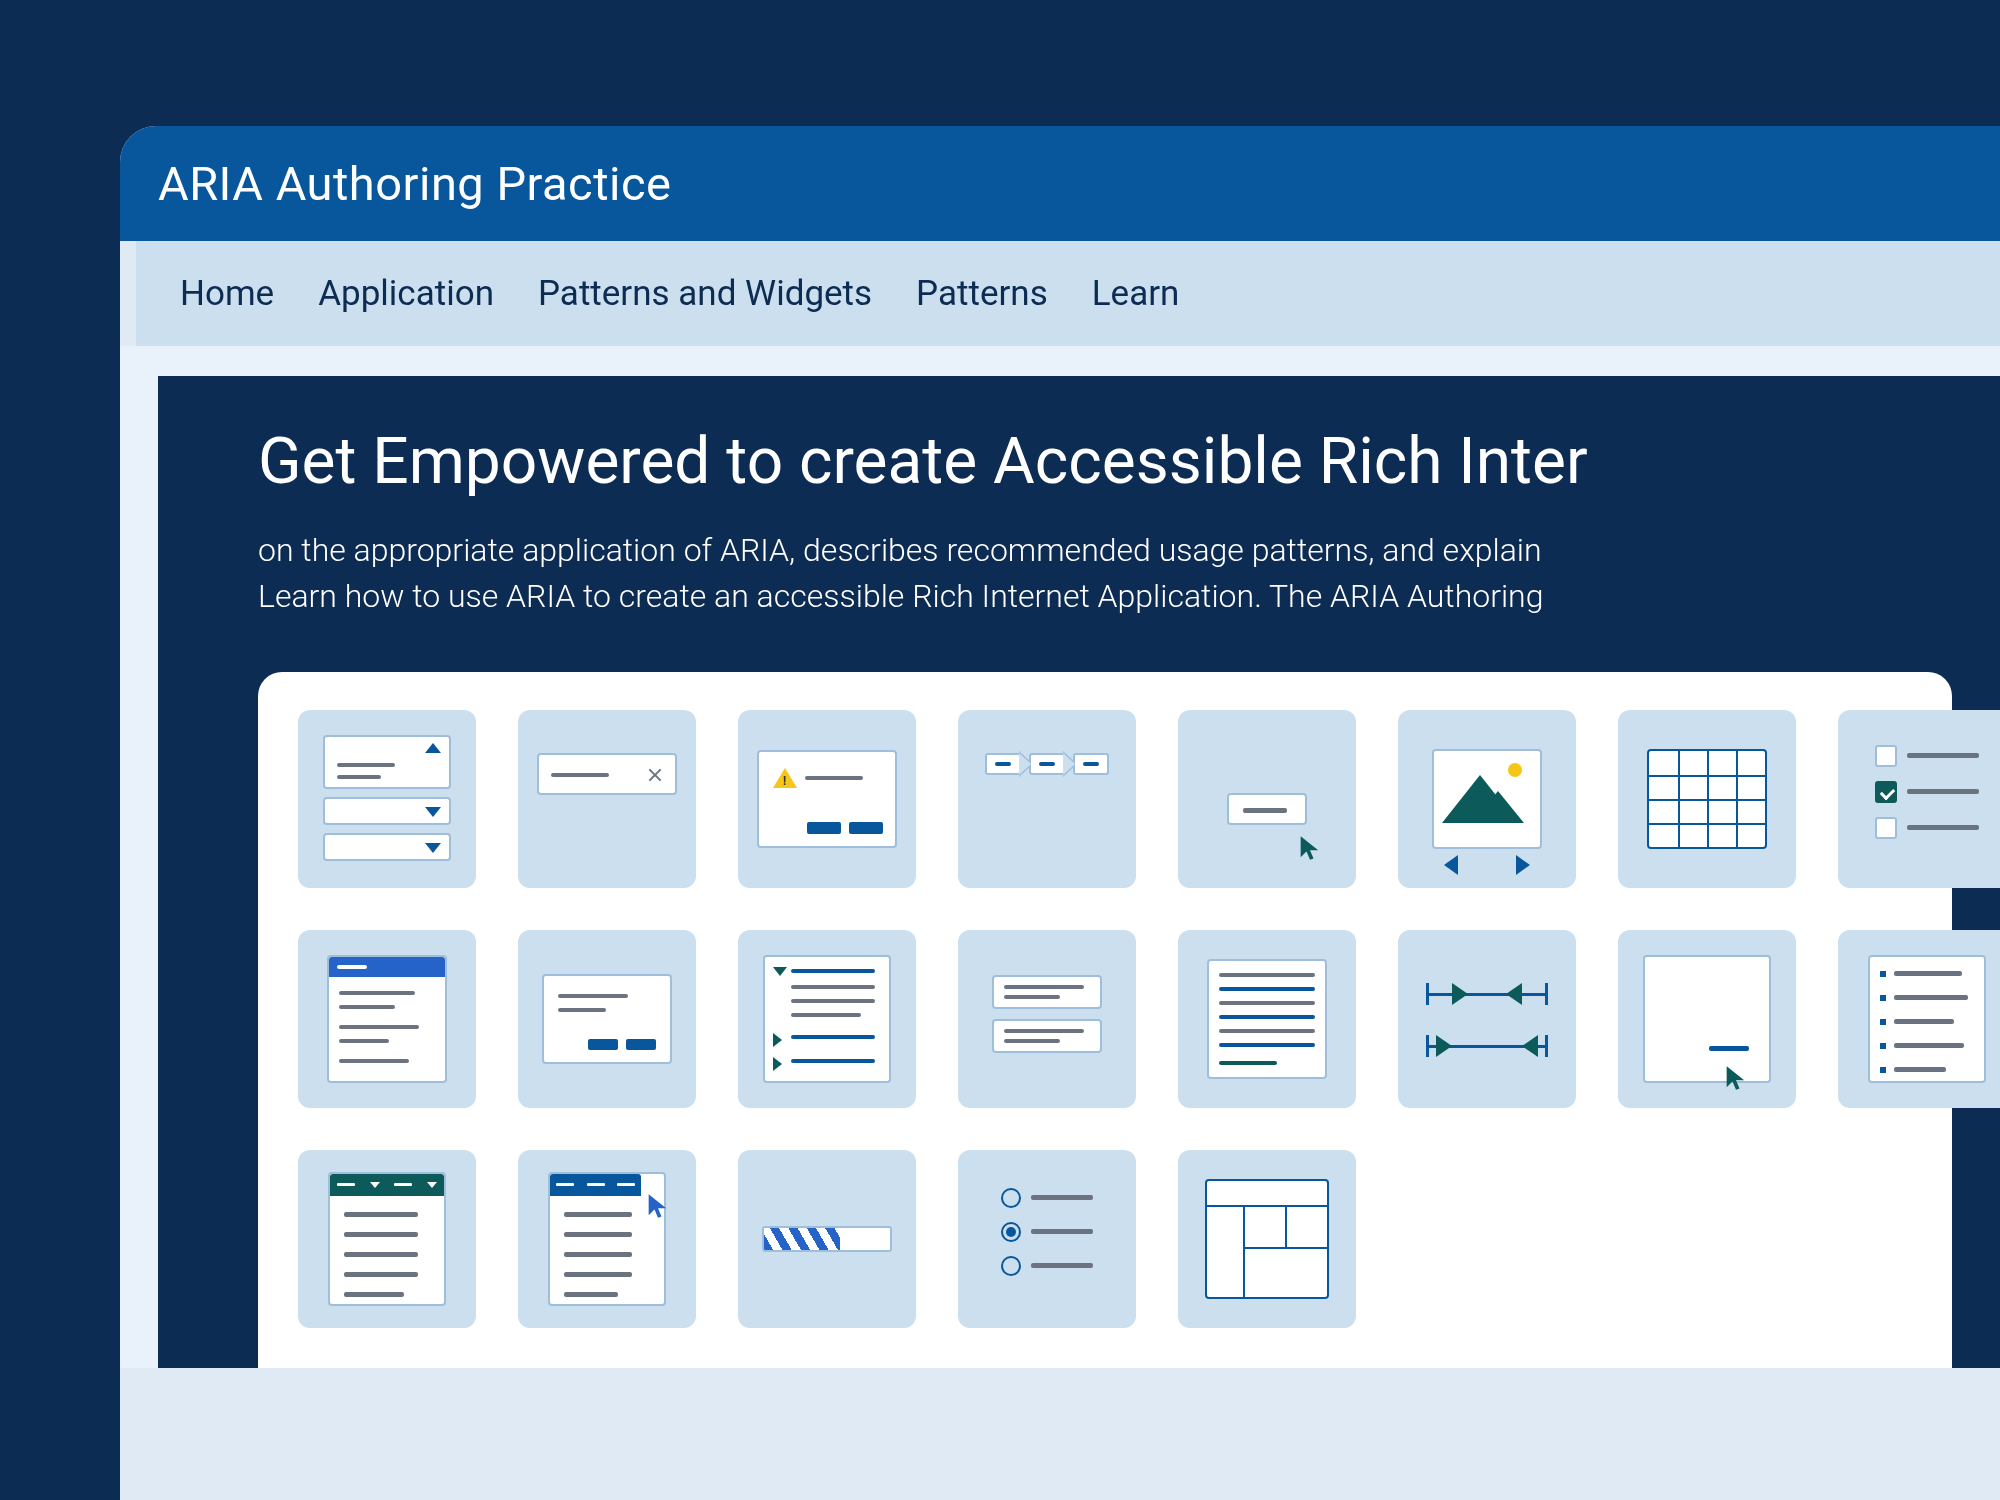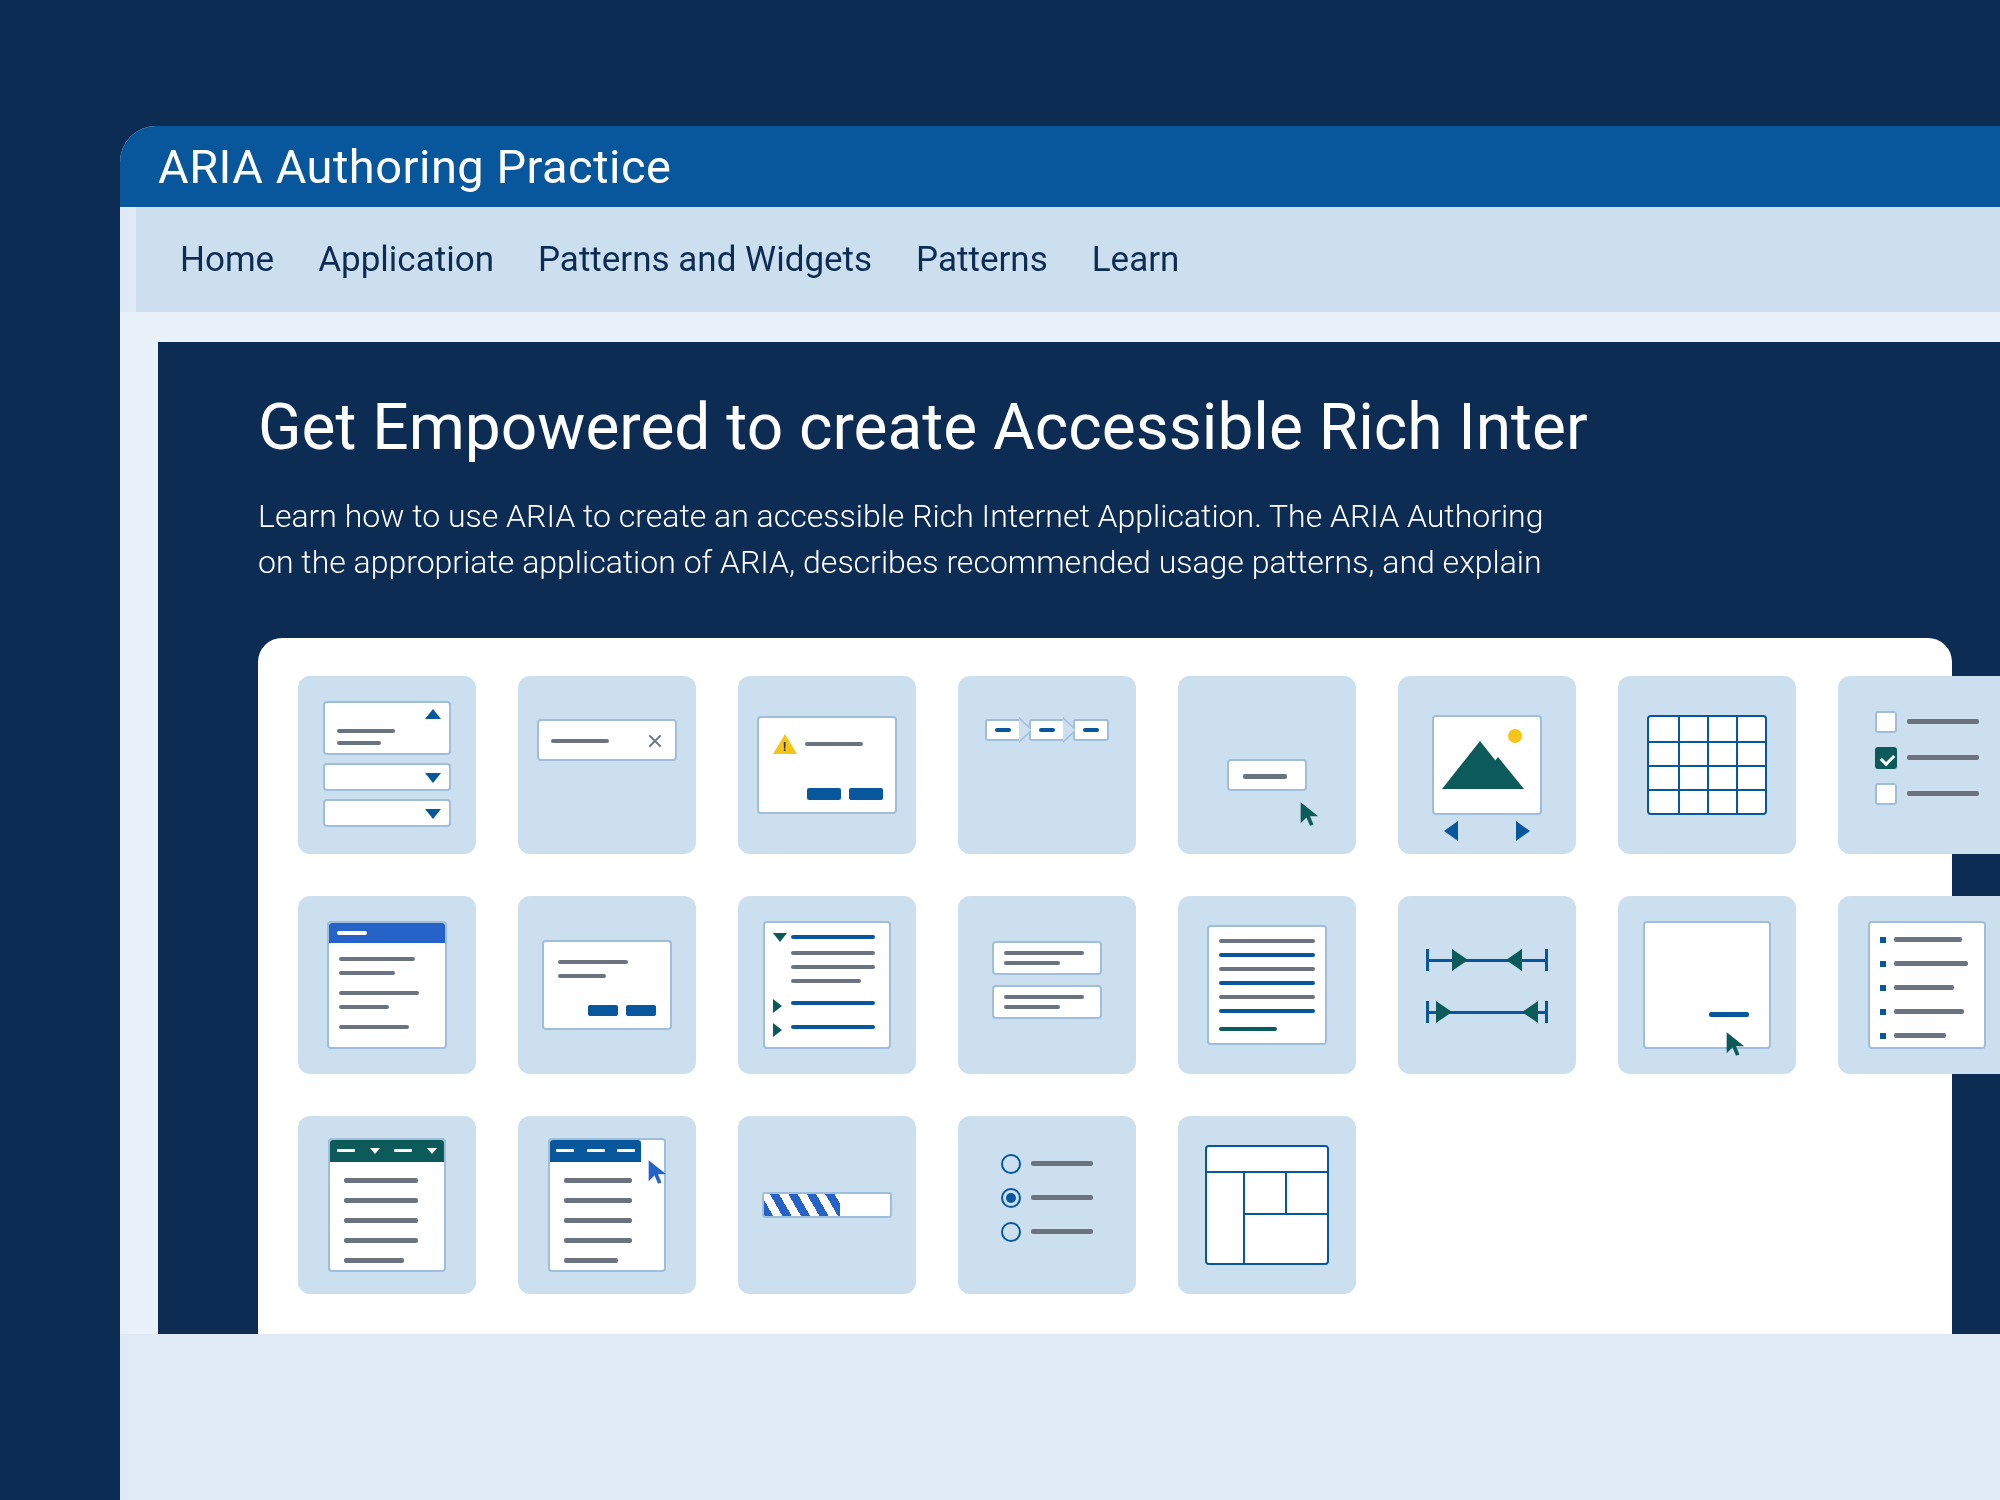--- a/index.html
+++ b/index.html
@@ -16,21 +16,21 @@
   top: 126px;
   left: 120px;
   right: 0;
   bottom: 0;
   background: #dfeaf5;
   border-top-left-radius: 36px;
   overflow: hidden;
 }
 .header {
   background: #08579d;
-  height: 81px;
+  height: 115px;
   display: flex;
   align-items: center;
   padding-left: 38px;
 }
 .header-title {
   color: #fff;
   font-size: 47px;
   font-weight: 400;
   letter-spacing: 0.5px;
 }
@@ -246,22 +246,22 @@
   <div class="nav">
     <div class="nav-item">Home</div>
     <div class="nav-item">Application</div>
     <div class="nav-item">Patterns and Widgets</div>
     <div class="nav-item">Patterns</div>
     <div class="nav-item">Learn</div>
   </div>
   <div class="content">
     <div class="hero">
       <div class="hero-title">Get Empowered to create Accessible Rich Inter</div>
+      <div class="hero-text">on the appropriate application of ARIA, describes  recommended usage patterns, and explain</div>
       <div class="hero-text">Learn how to use ARIA to create an accessible Rich Internet Application. The ARIA Authoring </div>
-      <div class="hero-text">on the appropriate application of ARIA, describes  recommended usage patterns, and explain</div>
 
       <div class="card-panel">
         <div class="card-grid">
 
           <div class="card c-accordion">
             <div class="inner">
               <div class="top"></div>
               <div class="tri-up"></div>
               <div class="line" style="top:28px;width:58px;"></div>
               <div class="line" style="top:40px;width:44px;"></div>

